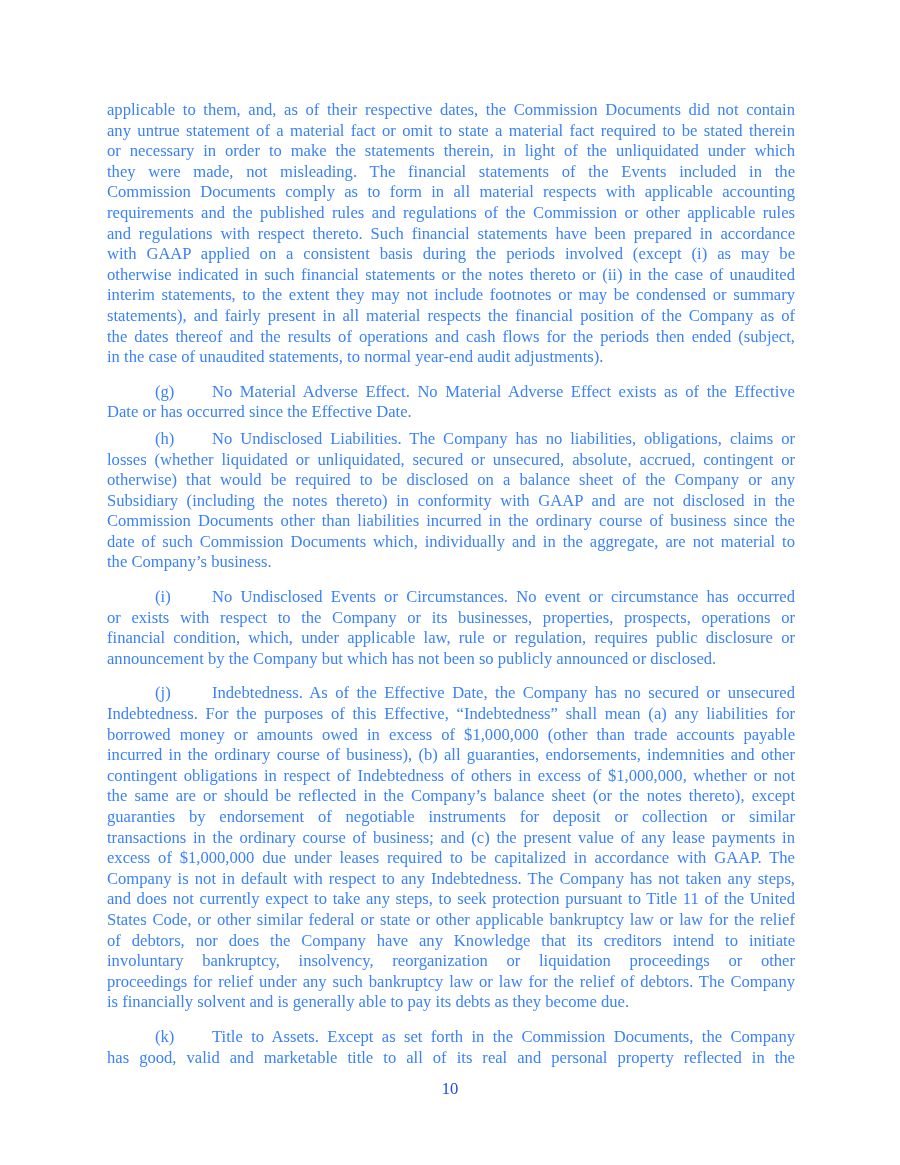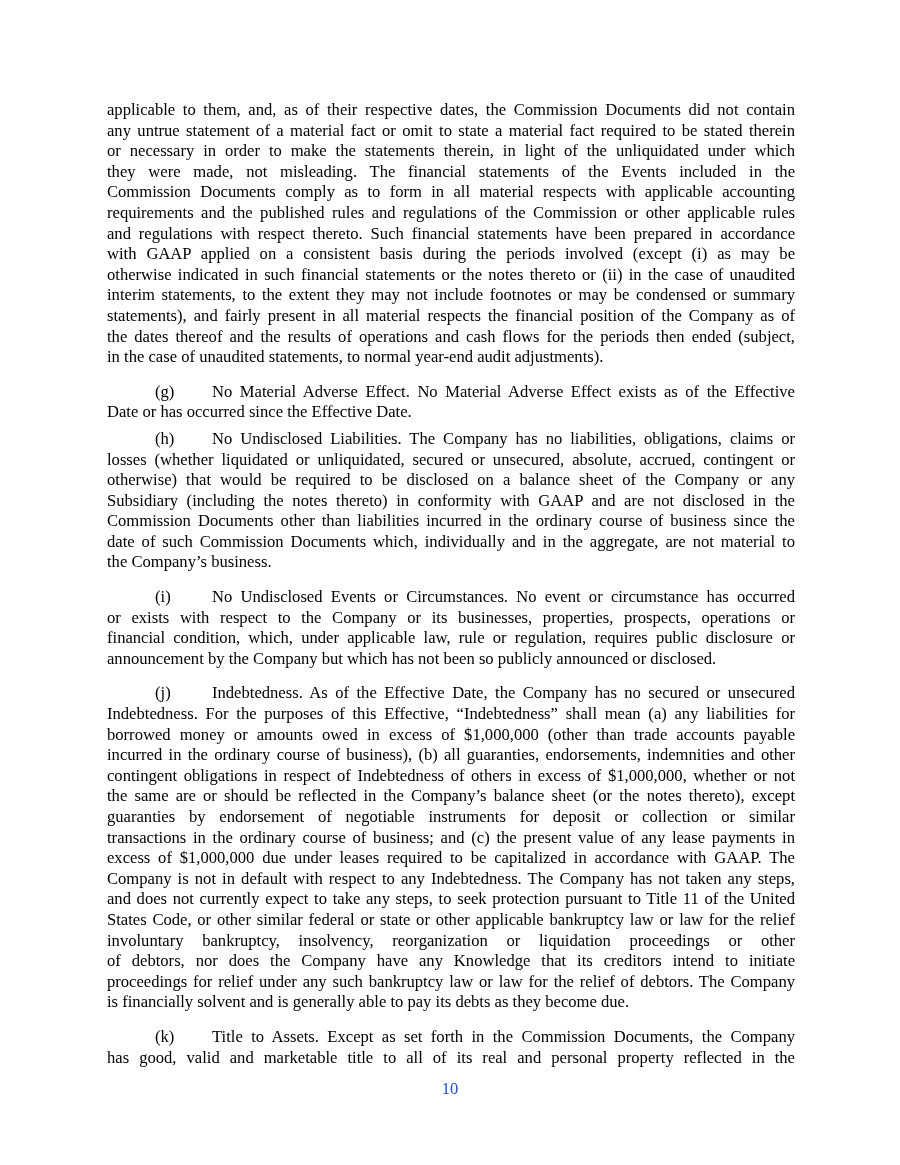--- a/index.html
+++ b/index.html
@@ -1,19 +1,19 @@
 <!DOCTYPE html>
 <html><head>
 <meta charset="utf-8">
 <style>
   html, body { margin: 0; padding: 0; background: #ffffff; }
   body { width: 900px; height: 1165px; position: relative; overflow: hidden; }
   .page {
     position: absolute; left: 107px; top: 100px; width: 688px;
-    font-family: "Liberation Serif", serif; font-size: 16.6px; color: #000000;
+    font-family: "Liberation Serif", serif; font-size: 16.6px; color: #3b82f6;
   }
   .para { margin: 0; }
   .line {
     display: block; height: 20.6px; line-height: 20.6px;
     white-space: nowrap; text-align: justify; text-align-last: justify;
   }
   .line.last { text-align-last: left; }
   .gap-lg { height: 14px; }
   .gap-sm { height: 6px; }
   .first { padding-left: 48px; }
@@ -81,22 +81,22 @@
     <span class="line">borrowed money or amounts owed in excess of $1,000,000 (other than trade accounts payable</span>
     <span class="line">incurred in the ordinary course of business), (b) all guaranties, endorsements, indemnities and other</span>
     <span class="line">contingent obligations in respect of Indebtedness of others in excess of $1,000,000, whether or not</span>
     <span class="line">the same are or should be reflected in the Company’s balance sheet (or the notes thereto), except</span>
     <span class="line">guaranties by endorsement of negotiable instruments for deposit or collection or similar</span>
     <span class="line">transactions in the ordinary course of business; and (c) the present value of any lease payments in</span>
     <span class="line">excess of $1,000,000 due under leases required to be capitalized in accordance with GAAP. The</span>
     <span class="line">Company is not in default with respect to any Indebtedness. The Company has not taken any steps,</span>
     <span class="line">and does not currently expect to take any steps, to seek protection pursuant to Title 11 of the United</span>
     <span class="line">States Code, or other similar federal or state or other applicable bankruptcy law or law for the relief</span>
+    <span class="line">of debtors, nor does the Company have any Knowledge that its creditors intend to initiate</span>
     <span class="line">involuntary bankruptcy, insolvency, reorganization or liquidation proceedings or other</span>
-    <span class="line">of debtors, nor does the Company have any Knowledge that its creditors intend to initiate</span>
     <span class="line">proceedings for relief under any such bankruptcy law or law for the relief of debtors. The Company</span>
     <span class="line last">is financially solvent and is generally able to pay its debts as they become due.</span>
   </div>
 
   <div class="gap-lg"></div>
 
   <div class="para">
     <span class="line first"><span class="lbl">(k)</span><span class="u">Title to Assets</span><span>. Except as set forth in the Commission Documents, the Company</span></span>
     <span class="line">has good, valid and marketable title to all of its real and personal property reflected in the</span>
   </div>

